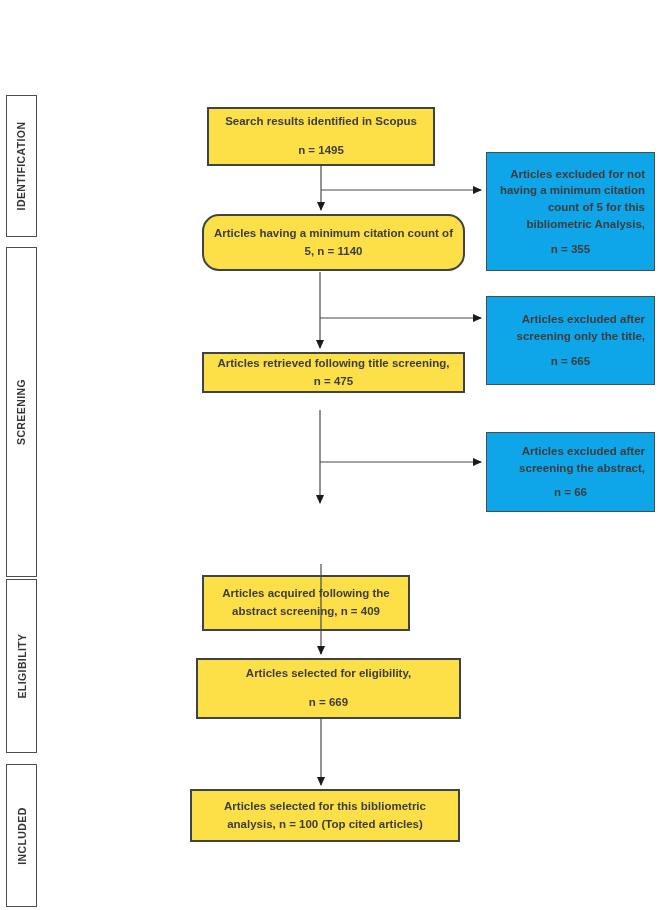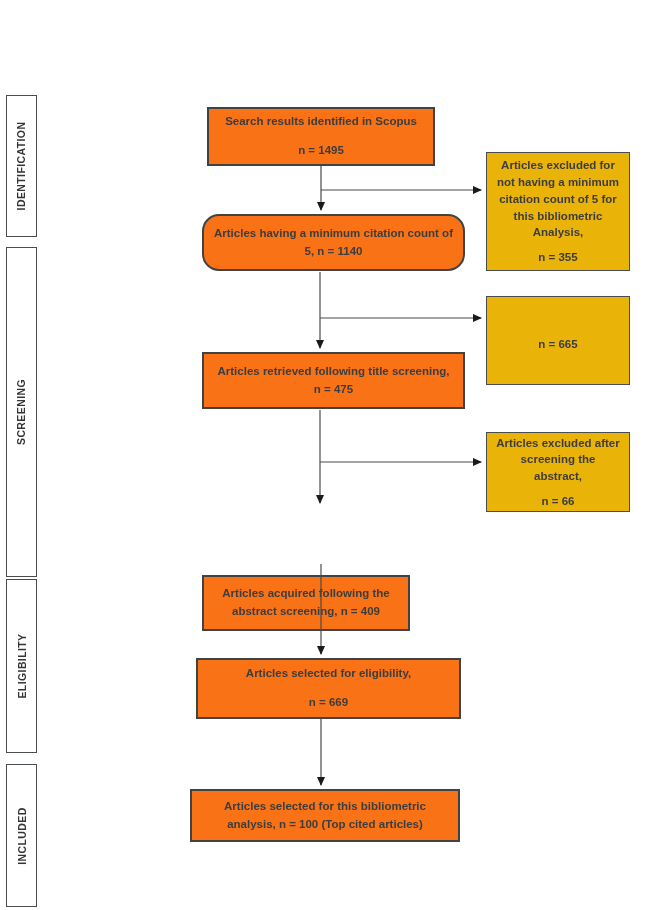--- a/index.html
+++ b/index.html
@@ -45,44 +45,44 @@
     white-space: nowrap;
     font-size: 10.5px;
     font-weight: bold;
     letter-spacing: 0.4px;
     color: #353535;
   }
   .fbox {
     position: absolute;
     border: 2px solid #404346;
     box-sizing: border-box;
-    background: #f97316;
+    background: #fde047;
     display: flex;
     flex-direction: column;
     align-items: center;
     justify-content: center;
     text-align: center;
     font-size: 11.5px;
     font-weight: 600;
     color: #3d3d3d;
     line-height: 1.55;
     padding: 4px 10px;
   }
   .excl {
     position: absolute;
     left: 486px;
-    width: 144px;
+    width: 169px;
     border: 1.5px solid #4a4d50;
     box-sizing: border-box;
-    background: #eab308;
+    background: #0ea5e9;
     display: flex;
     flex-direction: column;
     align-items: center;
     justify-content: center;
-    text-align: center;
+    text-align: right;
     font-size: 11.5px;
     font-weight: 600;
     color: #3d3d3d;
     line-height: 1.45;
     padding: 4px 9px;
   }
   .count { margin-top: 11px; }
   .excl .count { margin-top: 8px; }
   .arrows {
     position: absolute;
@@ -110,39 +110,40 @@
     <span>INCLUDED</span>
   </div>
 
   <div class="fbox" style="left:207px; top:107px; width:228px; height:59px;">
     <div>Search results identified in Scopus</div>
     <div class="count">n = 1495</div>
   </div>
   <div class="fbox" style="left:202px; top:214px; width:263px; height:57px;border-radius:17px;">
     <div>Articles having a minimum citation count of 5, n = 1140</div>
   </div>
-  <div class="fbox" style="left:202px; top:352px; width:263px; height:57px;">
+  <div class="fbox" style="left:202px; top:352px; width:263px; height:41px;">
     <div>Articles retrieved following title screening, n = 475</div>
   </div>
   <div class="fbox" style="left:202px; top:531px; width:208px; height:56px;margin-top:44px;">
     <div>Articles acquired following the abstract screening, n = 409</div>
   </div>
   <div class="fbox" style="left:196px; top:658px; width:265px; height:61px;">
     <div>Articles selected for eligibility,</div>
     <div class="count">n = 669</div>
   </div>
   <div class="fbox" style="left:190px; top:789px; width:270px; height:53px;align-items:center;">
     <div>Articles selected for this bibliometric analysis, n = 100 (Top cited articles)</div>
   </div>
 
   <div class="excl" style="top:152px; height:119px;">
     <div>Articles excluded for not having a minimum citation count of 5 for this bibliometric Analysis,</div>
     <div class="count">n = 355</div>
   </div>
   <div class="excl" style="top:296px; height:89px;">
+    <div>Articles excluded after screening only the title,</div>
     <div class="count">n = 665</div>
   </div>
   <div class="excl" style="top:432px; height:80px;">
     <div>Articles excluded after screening the abstract,</div>
     <div class="count">n = 66</div>
   </div>
 
   <svg class="arrows" viewBox="0 0 659 910" xmlns="http://www.w3.org/2000/svg">
     <defs>
       <marker id="ah" markerWidth="9" markerHeight="8" refX="8" refY="4" orient="auto" markerUnits="userSpaceOnUse">

